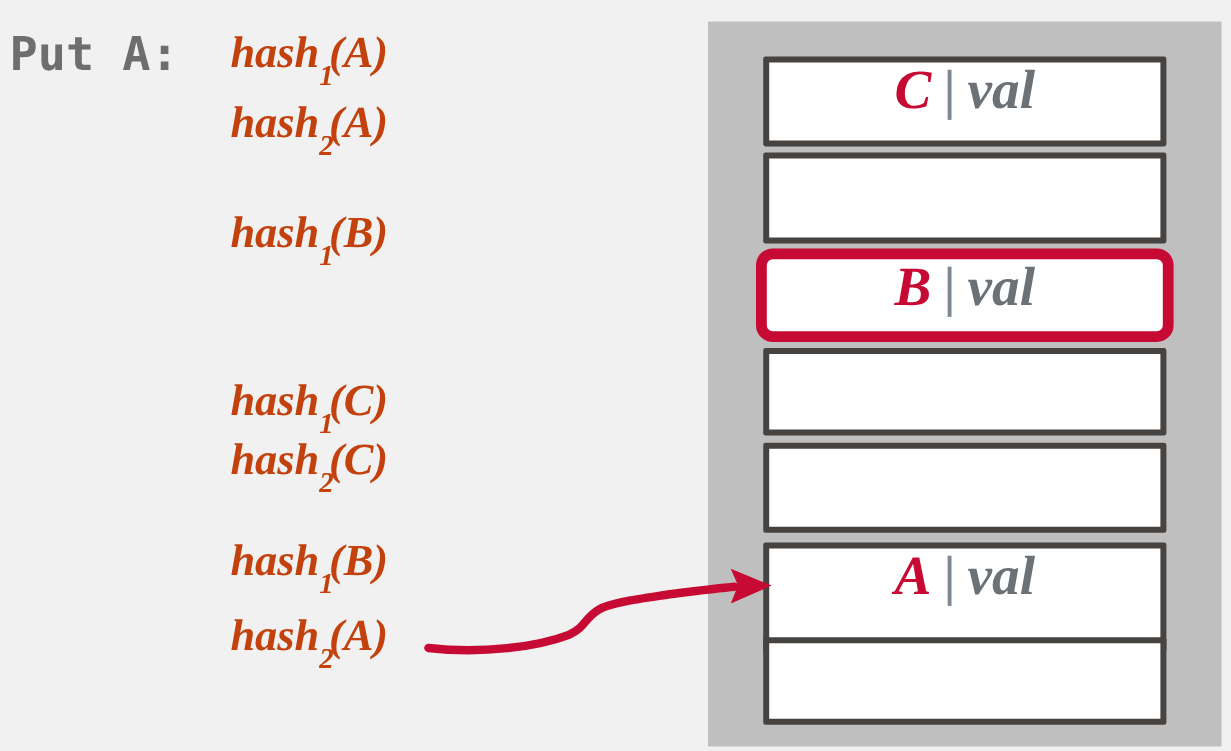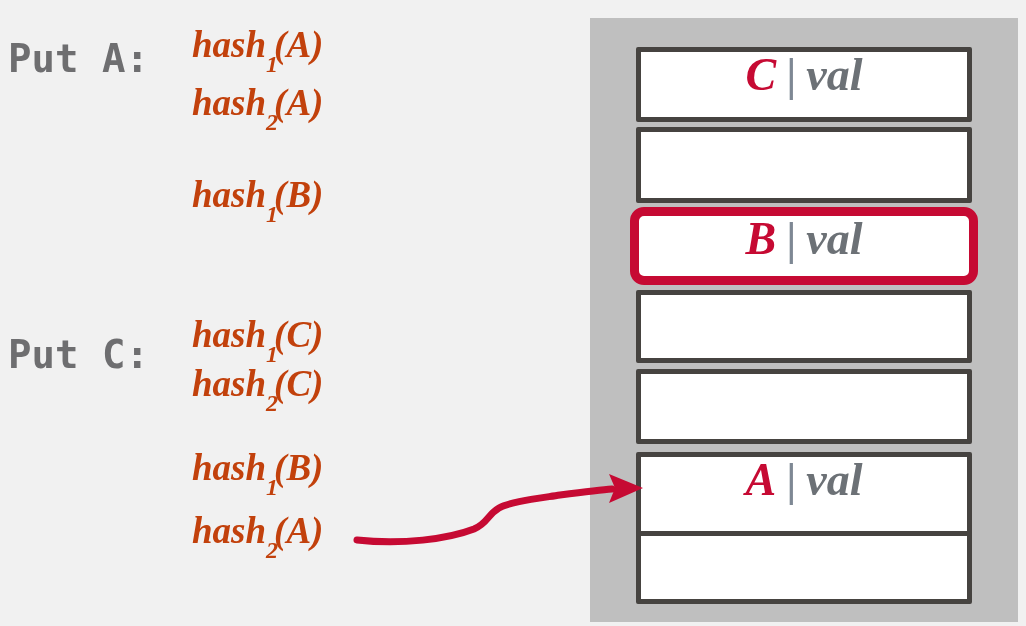--- a/index.html
+++ b/index.html
@@ -19,21 +19,20 @@
   
   .put-label {
     position: absolute;
     left: 8px;
     font-family: "DejaVu Sans Mono", "Liberation Mono", monospace;
     font-weight: bold;
     font-size: 39px;
     line-height: 44px;
     color: #6E6E70;
     white-space: nowrap;
-    margin-top: 13px;
   }
   .hash-line {
     position: absolute;
     left: 192px;
     font-weight: bold;
     font-style: italic;
     font-size: 37px;
     line-height: 44px;
     color: #c2410c;
     white-space: nowrap;
@@ -91,21 +90,20 @@
     height: 626px;
     pointer-events: none;
   }
 </style>
 </head>
 <body>
 
 <div class="stage">
 
   <div class="put-label" style="top:24px">Put A:</div>
-  <div class="put-label" style="top:320px">Put C:</div>
 
   <div class="hash-line" style="top:23px"><span>hash</span><sub>1</sub><span>(A)</span></div>
   <div class="hash-line" style="top:81px"><span>hash</span><sub>2</sub><span>(A)</span></div>
 
   <div class="hash-line" style="top:173px"><span>hash</span><sub>1</sub><span>(B)</span></div>
 
   <div class="hash-line" style="top:313px"><span>hash</span><sub>1</sub><span>(C)</span></div>
   <div class="hash-line" style="top:362px"><span>hash</span><sub>2</sub><span>(C)</span></div>
   <div class="hash-line" style="top:446px"><span>hash</span><sub>1</sub><span>(B)</span></div>
   <div class="hash-line" style="top:509px"><span>hash</span><sub>2</sub><span>(A)</span></div>

